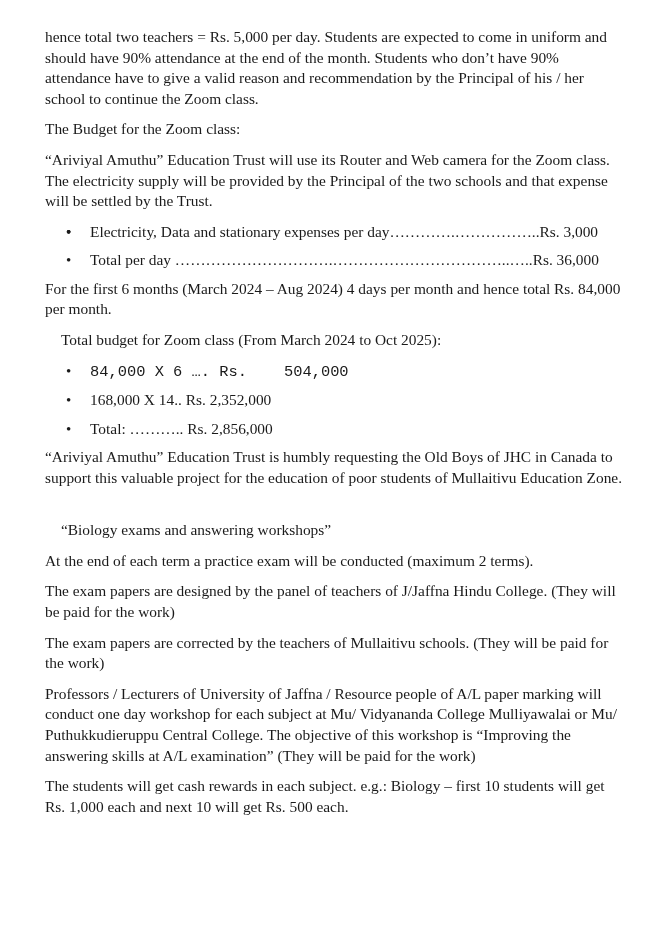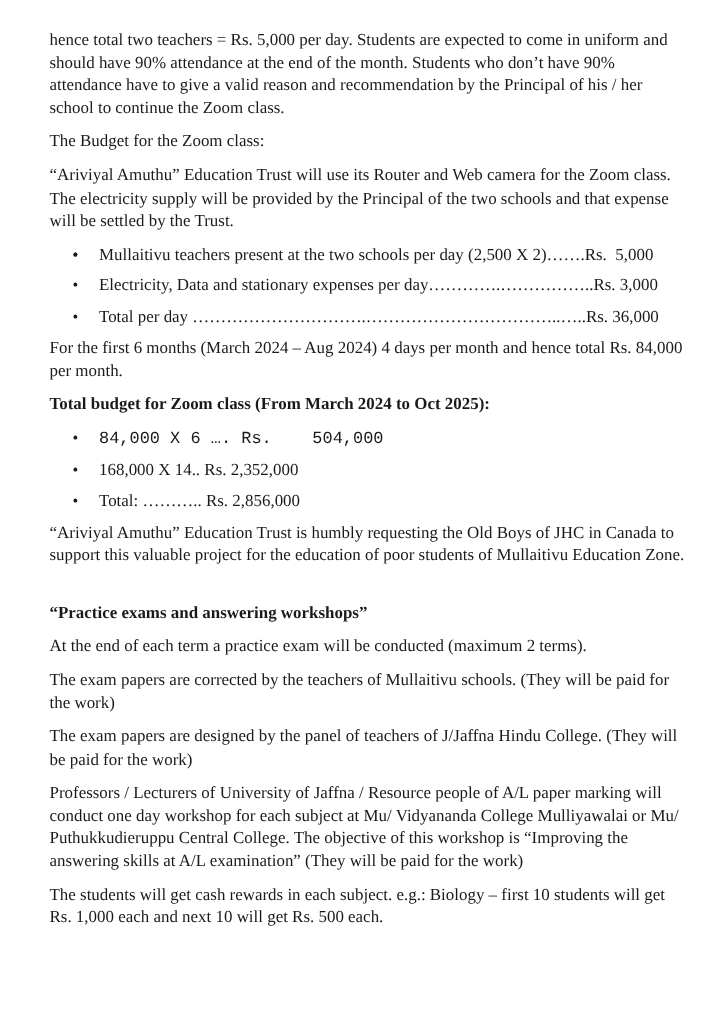--- a/index.html
+++ b/index.html
@@ -18,21 +18,22 @@
     }
     .page {
       position: relative;
       padding: 27px 40px 0 45px;
       box-sizing: border-box;
     }
     p {
       margin: 0 0 10px 0;
     }
     .bold {
-      font-weight: bold;
+      font-weight: normal;
+      margin-left: 16px;
     }
     ul {
       list-style: none;
       margin: 0 0 8px 0;
       padding: 0;
     }
     ul li {
       position: relative;
       padding-left: 45px;
       margin-bottom: 8.5px;
@@ -56,21 +57,20 @@
   <p>hence total two teachers = Rs. 5,000 per day. Students are expected to come in uniform and should have 90% attendance at the end of the month. Students who don’t have 90% attendance have to give a valid reason and recommendation by the Principal of his / her school to continue the Zoom class.</p>
   <p>The Budget for the Zoom class:</p>
   <p>“Ariviyal Amuthu” Education Trust will use its Router and Web camera for the Zoom class. The electricity supply will be provided by the Principal of the two schools and that expense will be settled by the Trust.</p>
 
   <ul>
     <li>
       <span class="bullet">•</span>
     </li>
     <li>
       <span class="bullet">•</span>
-      <span style="white-space:pre;">Mullaitivu teachers present at the two schools per day (2,500 X 2)…….Rs.  5,000</span>
     </li>
     <li>
       <span class="bullet">•</span>
       <span>Electricity, Data and stationary expenses per day………….……………..Rs. 3,000</span>
     </li>
     <li>
       <span class="bullet">•</span>
       <span>Total per day ………………………….……………………………..…..Rs. 36,000</span>
     </li>
   </ul>
@@ -91,21 +91,21 @@
     <li>
       <span class="bullet">•</span>
       <span>Total: ……….. Rs. 2,856,000</span>
     </li>
   </ul>
 
   <p>“Ariviyal Amuthu” Education Trust is humbly requesting the Old Boys of JHC in Canada to support this valuable project for the education of poor students of Mullaitivu Education Zone.</p>
 
   <div class="spacer"></div>
 
-  <p class="bold">“Practice exams and answering workshops”</p>
+  <p class="bold">“Biology exams and answering workshops”</p>
 
   <p>At the end of each term a practice exam will be conducted (maximum 2 terms).</p>
+  <p>The exam papers are designed by the panel of teachers of J/Jaffna Hindu College. (They will be paid for the work)</p>
   <p>The exam papers are corrected by the teachers of Mullaitivu schools. (They will be paid for the work)</p>
-  <p>The exam papers are designed by the panel of teachers of J/Jaffna Hindu College. (They will be paid for the work)</p>
   <p>Professors / Lecturers of University of Jaffna / Resource people of A/L paper marking will conduct one day workshop for each subject at Mu/ Vidyananda College Mulliyawalai or Mu/ Puthukkudieruppu Central College. The objective of this workshop is “Improving the answering skills at A/L examination” (They will be paid for the work)</p>
   <p>The students will get cash rewards in each subject. e.g.: Biology – first 10 students will get Rs. 1,000 each and next 10 will get Rs. 500 each.</p>
 
 </div>
 
 </body></html>

